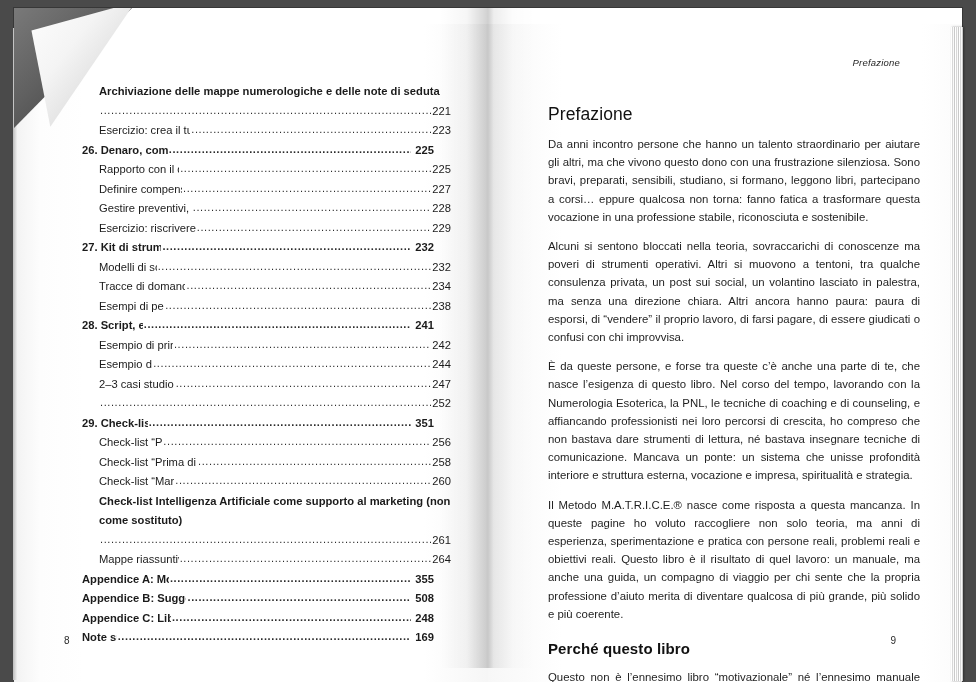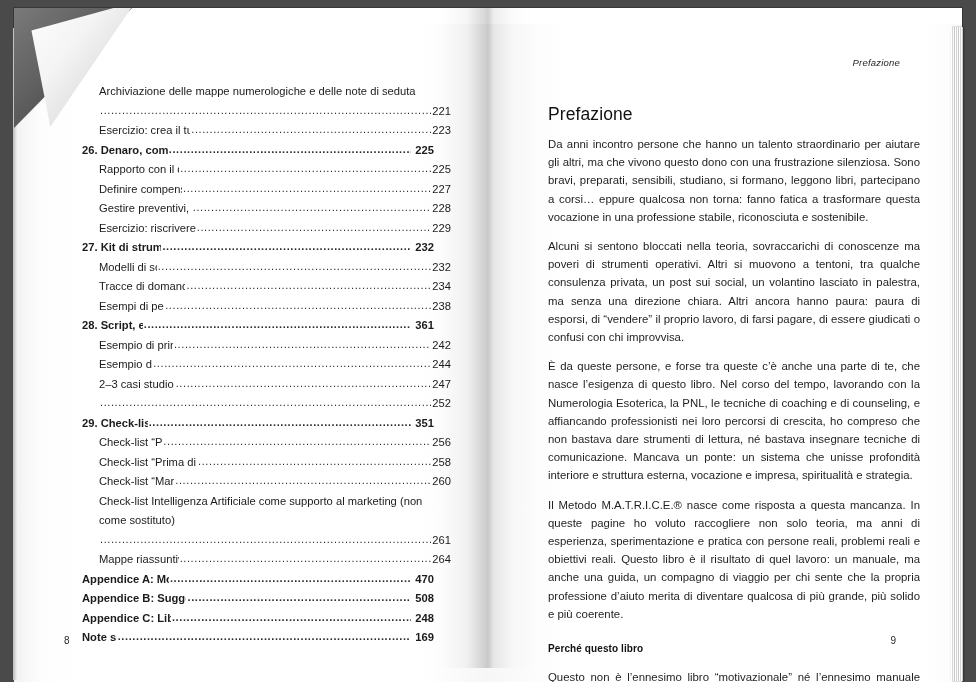--- a/index.html
+++ b/index.html
@@ -168,21 +168,21 @@
     transform: translateY(-1px);
   }
   .toc-row .pg {
     flex: 0 0 auto;
     text-align: right;
   }
   .toc-row.lvl1 { padding-left: 0; font-weight: bold; }
   .toc-row.lvl1 .pg { padding-left: 3px; }
   .toc-row.lvl2 { padding-left: 17px; }
   
-  .toc-wrap-title { white-space: normal; }
+  .toc-wrap-title { white-space: normal; font-weight: bold; }
   .toc-row.wrapline .leader { flex: 1 1 auto; }
 
   
   .running-head {
     left: 0;
     top: 33px;
     width: 474px;
     padding-right: 62px;
     box-sizing: border-box;
     text-align: right;
@@ -209,21 +209,21 @@
     color: #1e1e1e;
   }
   .body-col p {
     margin: 0 0 11px 0;
     text-align: justify;
     -webkit-hyphens: none;
     hyphens: none;
   }
   .body-col h3 {
     margin: 17px 0 10px 0;
-    font-size: 10px;
+    font-size: 15px;
     font-weight: bold;
     color: #111111;
     letter-spacing: 0.1px;
   }
 
   
   .folio {
     position: absolute;
     bottom: 38px;
     font-size: 10px;
@@ -294,21 +294,21 @@
             <span class="pg">234</span>
           </div>
           <div class="toc-row lvl2">
             <span class="t">Esempi di percorsi (3, 6, 10 incontri)</span>
             <span class="leader">........................................................................................................................................................................................................</span>
             <span class="pg">238</span>
           </div>
           <div class="toc-row lvl1">
             <span class="t">28. Script, esempi e casi studio</span>
             <span class="leader">........................................................................................................................................................................................................</span>
-            <span class="pg">361</span>
+            <span class="pg">241</span>
           </div>
           <div class="toc-row lvl2">
             <span class="t">Esempio di primo contatto via email o chat</span>
             <span class="leader">........................................................................................................................................................................................................</span>
             <span class="pg">242</span>
           </div>
           <div class="toc-row lvl2">
             <span class="t">Esempio di colloquio iniziale</span>
             <span class="leader">........................................................................................................................................................................................................</span>
             <span class="pg">244</span>
@@ -348,21 +348,21 @@
             <span class="pg">261</span>
           </div>
           <div class="toc-row lvl2">
             <span class="t">Mappe riassuntive del Metodo M.A.T.R.I.C.E.®</span>
             <span class="leader">........................................................................................................................................................................................................</span>
             <span class="pg">264</span>
           </div>
           <div class="toc-row lvl1">
             <span class="t">Appendice A: Modelli pronti da copiare e adattare</span>
             <span class="leader">........................................................................................................................................................................................................</span>
-            <span class="pg">470</span>
+            <span class="pg">355</span>
           </div>
           <div class="toc-row lvl1">
             <span class="t">Appendice B: Suggerimenti di letture, corsi e risorse consigliate</span>
             <span class="leader">........................................................................................................................................................................................................</span>
             <span class="pg">508</span>
           </div>
           <div class="toc-row lvl1">
             <span class="t">Appendice C: Libri, strumenti e percorsi consigliati</span>
             <span class="leader">........................................................................................................................................................................................................</span>
             <span class="pg">248</span>

